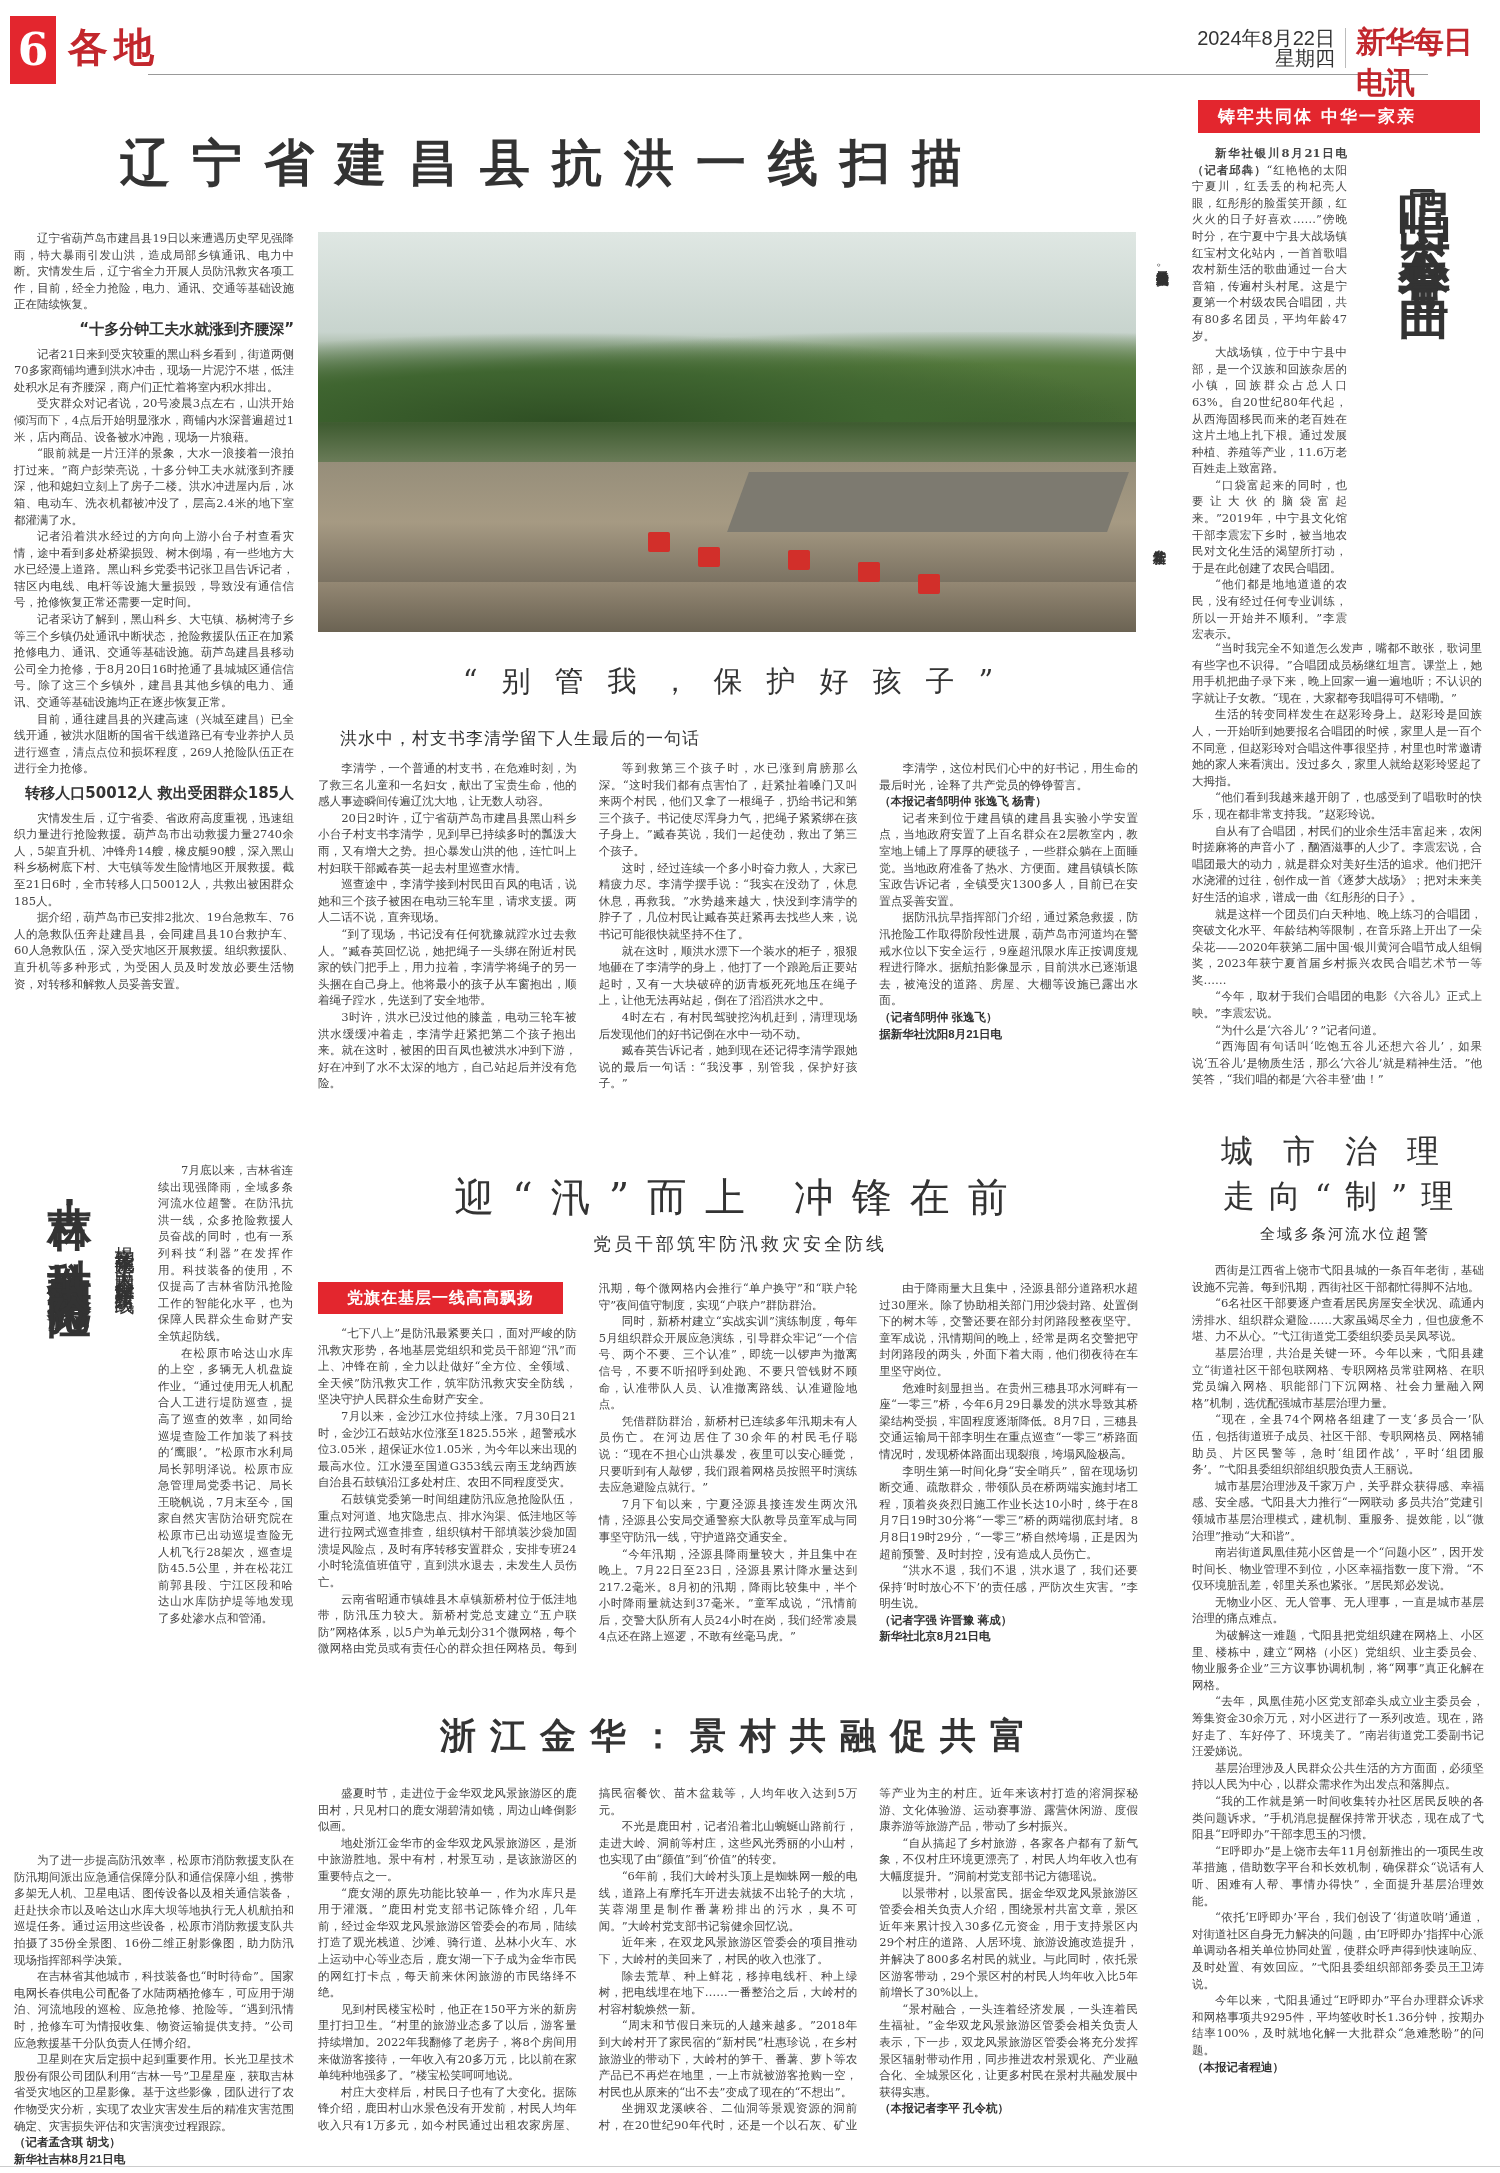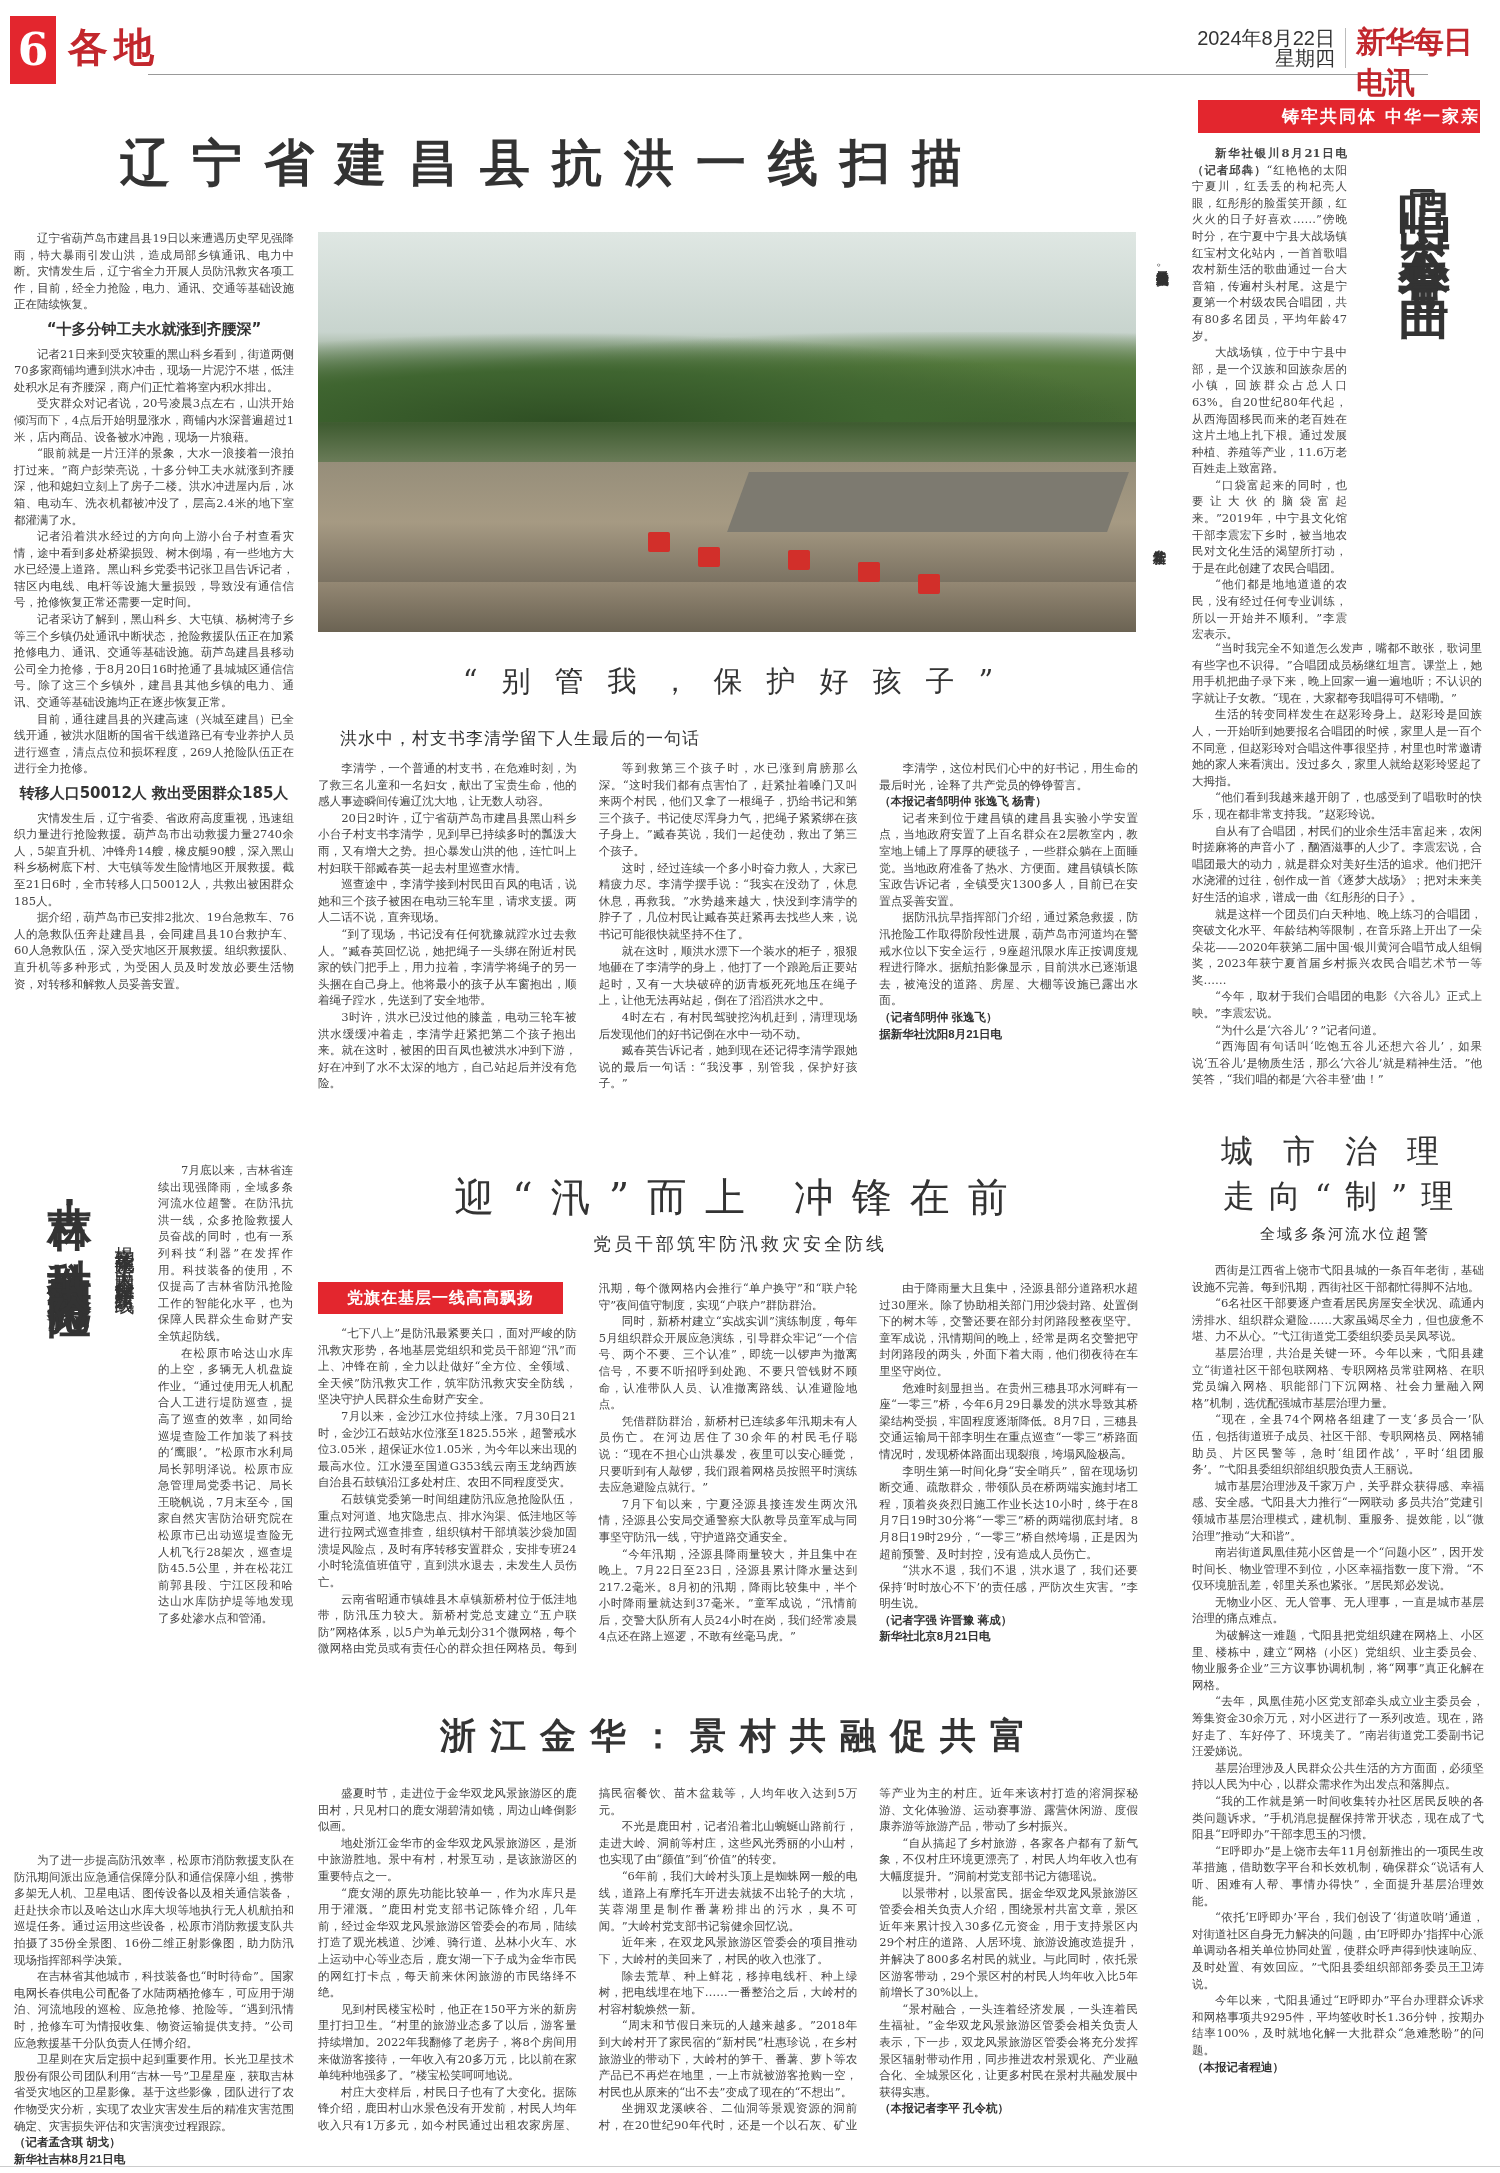--- a/index.html
+++ b/index.html
@@ -4,25 +4,25 @@
 <style>
   * { box-sizing: border-box; margin: 0; padding: 0; }
   body { width: 1500px; height: 2173px; background: #fff; font-family: "DejaVu Serif", serif; color: #333; position: relative; overflow: hidden; }
   .abs { position: absolute; }
   .page-badge { left: 10px; top: 16px; width: 46px; height: 68px; background: #e3262e; color: #fff; font-family: "DejaVu Serif", serif; font-weight: bold; font-size: 44px; line-height: 68px; text-align: center; }
   .section-name { left: 68px; top: 20px; font-size: 40px; font-weight: bold; color: #c2272d; letter-spacing: 6px; }
   .header-rule { left: 148px; top: 74px; width: 1280px; height: 1px; background: #999; }
   .date { left: 1180px; top: 28px; font-family: "Liberation Sans", sans-serif; font-size: 20px; color: #333; text-align: right; width: 155px; line-height: 20px; }
   .date-sep { left: 1345px; top: 28px; width: 1px; height: 40px; background: #bbb; }
   .masthead { left: 1356px; top: 22px; font-size: 30px; font-weight: bold; color: #c2272d; font-family: "DejaVu Serif", serif; letter-spacing: -1px; }
-  .banner { left: 1198px; top: 100px; width: 282px; height: 33px; background: #e3262e; color: #fff; font-family: "DejaVu Sans", sans-serif; font-weight: bold; font-size: 17px; line-height: 33px; text-align: right; letter-spacing: 2px; }
+  .banner { left: 1198px; top: 100px; width: 282px; height: 33px; background: #e3262e; color: #fff; font-family: "DejaVu Sans", sans-serif; font-weight: bold; font-size: 17px; line-height: 33px; text-align: left; letter-spacing: 2px; padding-left: 20px; }
   .headline1 { left: 120px; top: 130px; width: 1000px; font-size: 50px; font-weight: bold; letter-spacing: 22px; color: #333; text-align: left; font-family: "DejaVu Serif", serif; }
   .body { font-family: "DejaVu Serif", serif; font-size: 11.5px; line-height: 16.6px; color: #444; text-align: justify; }
   .body p { text-indent: 2em; }
-  .subhead { font-family: "DejaVu Sans", sans-serif; font-weight: bold; font-size: 15px; color: #333; text-align: center; margin: 8px 0; }
+  .subhead { font-family: "DejaVu Sans", sans-serif; font-weight: bold; font-size: 15px; color: #333; text-align: right; margin: 8px 0; }
   .col-left1 { left: 14px; top: 230px; width: 280px; }
   .photo { left: 318px; top: 232px; width: 818px; height: 400px; background: linear-gradient(180deg, #dfe7e3 0%, #c8d4ce 25%, #5d7a4b 38%, #3f5c31 48%, #6c7d5a 58%, #8d8a76 70%, #9c8f7a 85%, #6b6353 100%); overflow: hidden; }
   .photo .hill { position: absolute; bottom: 210px; left: 0; width: 100%; height: 90px; background: radial-gradient(ellipse at 30% 100%, #2f4f24 0%, #3f6530 40%, transparent 70%), radial-gradient(ellipse at 80% 100%, #3d5e2d 0%, #557a3d 45%, transparent 72%); }
   .photo .water { position: absolute; top: 230px; left: 0; width: 100%; height: 120px; background: linear-gradient(180deg, #968e7a, #a69a83 50%, #7b7262); }
   .photo .barrier { position: absolute; width: 22px; height: 20px; background: #d22f2a; border-radius: 2px; }
   .photo .road { position: absolute; left: 420px; top: 240px; width: 380px; height: 60px; background: #7d7a70; transform: skewX(-20deg); }
   .caption-vert { left: 1150px; top: 262px; width: 20px; font-family: "DejaVu Serif", serif; font-size: 13px; line-height: 16.5px; color: #333; writing-mode: vertical-rl; }
   .caption-credit { left: 1150px; top: 540px; font-family: "DejaVu Sans", sans-serif; font-weight: bold; font-size: 13px; color: #333; writing-mode: vertical-rl; }
   .col-right1 { left: 1192px; top: 145px; width: 155px; }
   .vtitle1 { left: 1380px; top: 150px; width: 90px; font-size: 52px; font-weight: bold; color: #333; writing-mode: vertical-rl; letter-spacing: 12px; line-height: 90px; }

